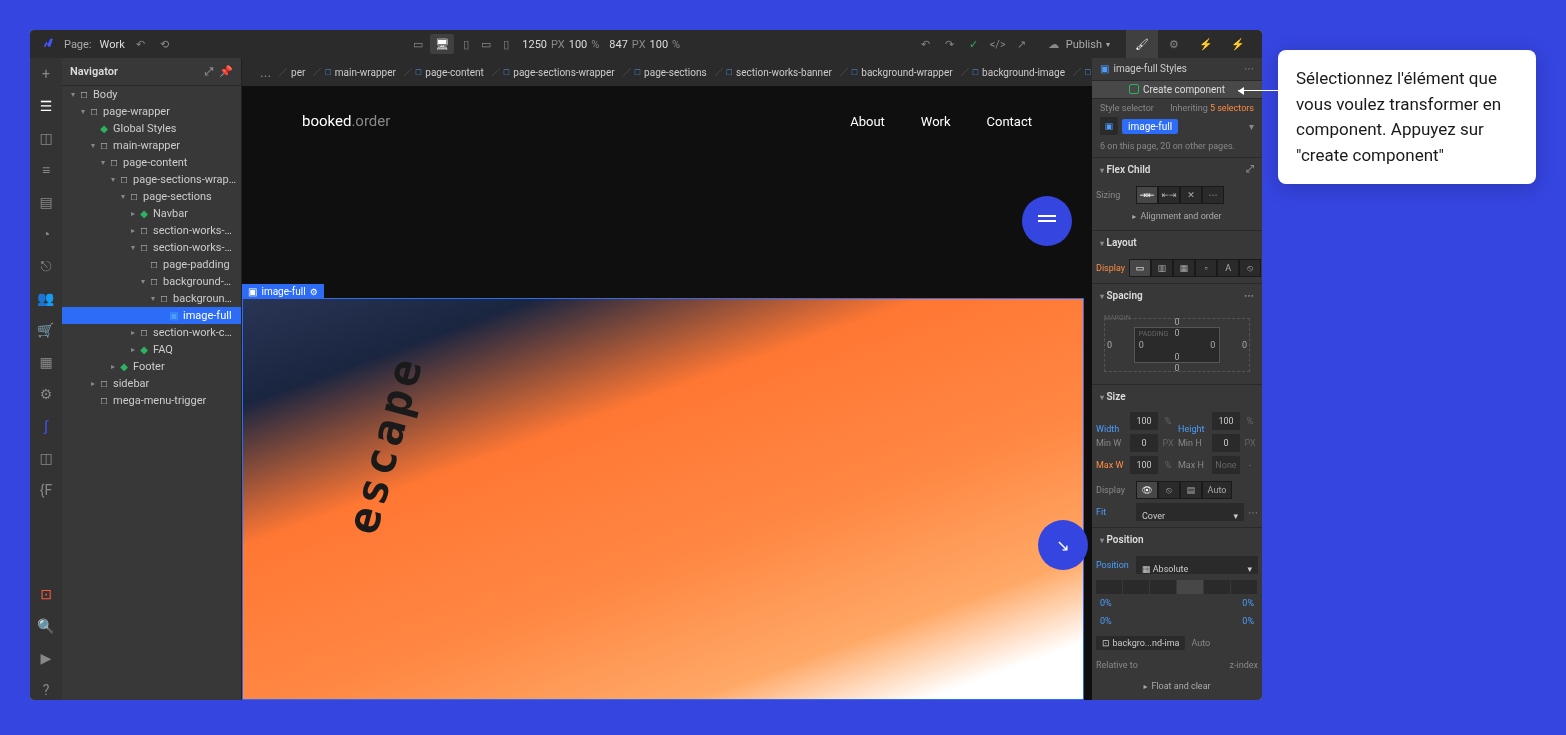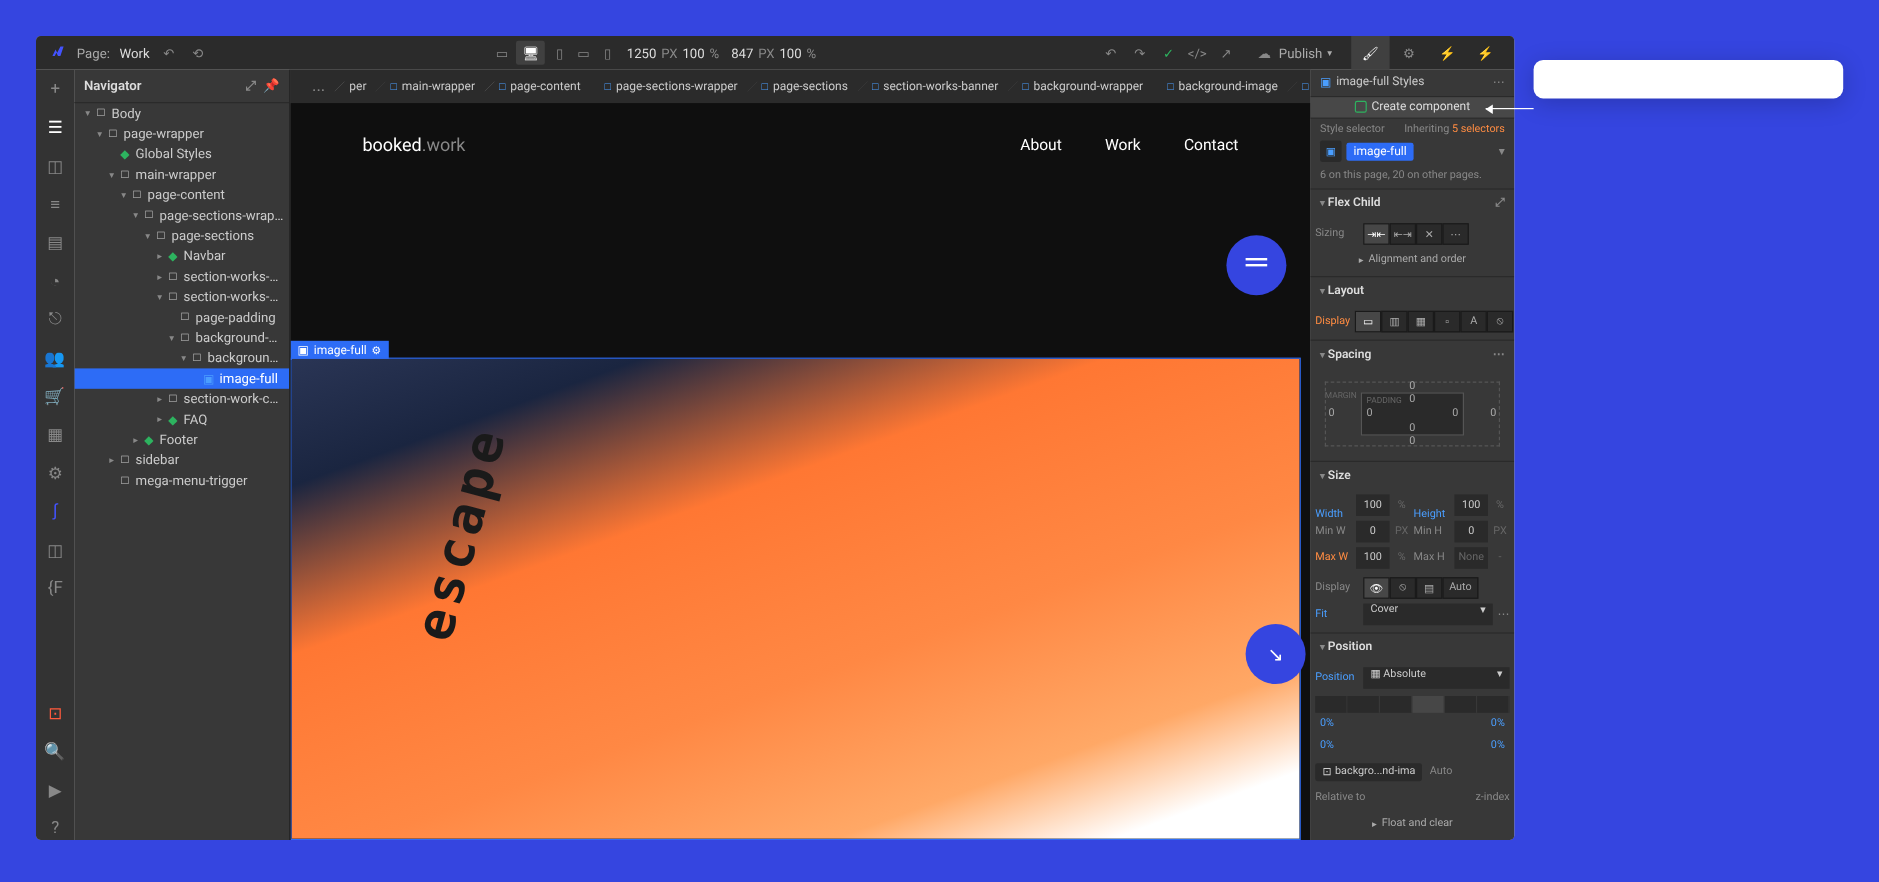--- a/index.html
+++ b/index.html
@@ -1,17 +1,17 @@
 <!DOCTYPE html>
 <html><head>
 <meta charset="utf-8">
 <style>
 *{margin:0;padding:0;box-sizing:border-box;font-family:-apple-system,BlinkMacSystemFont,"Segoe UI",Roboto,sans-serif;}
 body{background:#3545e0;width:1566px;height:735px;overflow:hidden;position:relative;}
-.editor{position:absolute;left:30px;top:30px;width:1232px;height:670px;background:#a3a3a3;border-radius:4px;overflow:hidden;display:flex;flex-direction:column;}
+.editor{position:absolute;left:30px;top:30px;width:1232px;height:670px;background:#7dd3fc;border-radius:4px;overflow:hidden;display:flex;flex-direction:column;}
 .topbar{height:28px;background:#2b2b2b;display:flex;align-items:center;color:#ababab;font-size:11px;padding:0 8px;gap:8px;}
 .logo{width:18px;height:18px;display:flex;align-items:center;justify-content:center;}
 .logo svg{width:16px;height:16px;}
 .tb-text{color:#ababab;}
 .tb-spacer{flex:1;}
 .tb-vp{display:flex;gap:4px;align-items:center;}
 .tb-vp-item{width:24px;height:20px;display:flex;align-items:center;justify-content:center;border-radius:2px;}
 .tb-vp-item.active{background:#404040;}
 .dim{color:#888;}
 .dims{display:flex;gap:4px;align-items:center;}
@@ -89,21 +89,21 @@
 .spacing-inner{width:60%;height:36px;background:#2a2a2a;border:1px solid #555;display:flex;align-items:center;justify-content:center;position:relative;}
 .sp-label{position:absolute;font-size:7px;color:#666;}
 .sp-val{position:absolute;font-size:9px;color:#aaa;}
 .size-grid{display:grid;grid-template-columns:1fr 1fr;gap:2px;}
 .size-cell{display:flex;align-items:center;height:20px;gap:2px;}
 .size-lbl{width:32px;font-size:9px;color:#888;}
 .size-lbl.blue{color:#4a9eff;margin-top:16px;}
 .size-lbl.orange{color:#ff8c42;}
 .size-inp{flex:1;height:18px;background:#2a2a2a;font-size:9px;color:#ccc;display:flex;align-items:center;justify-content:center;}
 .size-unit{width:16px;font-size:9px;color:#666;text-align:center;}
-.dropdown{flex:1;height:18px;background:#2a2a2a;display:flex;align-items:flex-start;padding:0 6px;justify-content:space-between;font-size:9px;color:#ccc;}
+.dropdown{flex:1;height:18px;background:#2a2a2a;display:flex;align-items:flex-end;padding:0 6px;justify-content:space-between;font-size:9px;color:#ccc;}
 .pos-bar{height:14px;display:flex;margin:4px 0;}
 .pos-seg{flex:1;background:#2a2a2a;border-right:1px solid #383838;}
 .pos-seg.active{background:#474747;}
 .pos-vals{display:flex;justify-content:space-between;padding:0 4px;font-size:9px;}
 .pos-vals .blue{color:#4a9eff;}
 .rel-row{display:flex;align-items:center;height:22px;gap:6px;}
 .rel-chip{background:#2a2a2a;padding:2px 6px;border-radius:2px;font-size:9px;color:#ccc;display:flex;align-items:center;gap:3px;}
 .callout{position:absolute;right:30px;top:50px;width:258px;background:#fff;border-radius:8px;padding:16px 18px;font-size:17px;line-height:1.5;color:#1a1a1a;box-shadow:0 4px 20px rgba(0,0,0,0.2);}
 .callout-line{position:absolute;left:-40px;top:40px;width:40px;height:1px;background:#fff;}
 .callout-line::before{content:"";position:absolute;left:0;top:-3px;border-right:6px solid #fff;border-top:4px solid transparent;border-bottom:4px solid transparent;}
@@ -326,21 +326,21 @@
           <div class="bc-item"><span class="bc-icon">□</span>page-content</div>
           <div class="bc-item"><span class="bc-icon">□</span>page-sections-wrapper</div>
           <div class="bc-item"><span class="bc-icon">□</span>page-sections</div>
           <div class="bc-item"><span class="bc-icon">□</span>section-works-banner</div>
           <div class="bc-item"><span class="bc-icon">□</span>background-wrapper</div>
           <div class="bc-item"><span class="bc-icon">□</span>background-image</div>
           <div class="bc-item"><span class="bc-icon">□</span>image-full</div>
         </div>
       <div class="canvas">
         <div class="site-header">
-          <div class="site-logo"><span>booked</span><span class="grey">.work</span></div>
+          <div class="site-logo"><span>booked</span><span class="grey">.order</span></div>
           <div class="site-nav" id="site-nav">
               <span>About</span>
               <span>Work</span>
               <span>Contact</span>
             </div>
         </div>
         <div class="menu-circle"></div>
         <div class="sel-label">
           <span>▣</span>
           <span>image-full</span>
@@ -417,21 +417,21 @@
         </div>
       </div>
 
       <div class="section">
         <div class="sec-head">
             <span><span class="arrow">▾</span> <span>Spacing</span></span>
             <span style="color:#888;">⋯</span>
           </div>
         <div class="sec-body">
           <div class="spacing-box">
-            <span class="sp-label" style="top:12px;left:8px;">MARGIN</span>
+            <span class="sp-label" style="top:0;left:8px;">MARGIN</span>
             <div class="spacing-outer">
               <span class="sp-val" style="top:-2px;left:50%;transform:translateX(-50%);">0</span>
               <span class="sp-val" style="bottom:-2px;left:50%;transform:translateX(-50%);">0</span>
               <span class="sp-val" style="left:2px;top:50%;transform:translateY(-50%);">0</span>
               <span class="sp-val" style="right:2px;top:50%;transform:translateY(-50%);">0</span>
               <div class="spacing-inner">
                 <span class="sp-label" style="top:2px;left:4px;">PADDING</span>
                 <span class="sp-val" style="top:0;left:50%;transform:translateX(-50%);">0</span>
                 <span class="sp-val" style="bottom:0;left:50%;transform:translateX(-50%);">0</span>
                 <span class="sp-val" style="left:4px;top:50%;transform:translateY(-50%);">0</span>
@@ -543,13 +543,14 @@
               <span>Float and clear</span>
             </div>
         </div>
       </div>
     </div>
   </div>
 </div>
 
 <div class="callout">
   <div class="callout-line"></div>
+  <span>Sélectionnez l'élément que vous voulez transformer en component. Appuyez sur "create component"</span>
 </div>
 
 </body></html>

